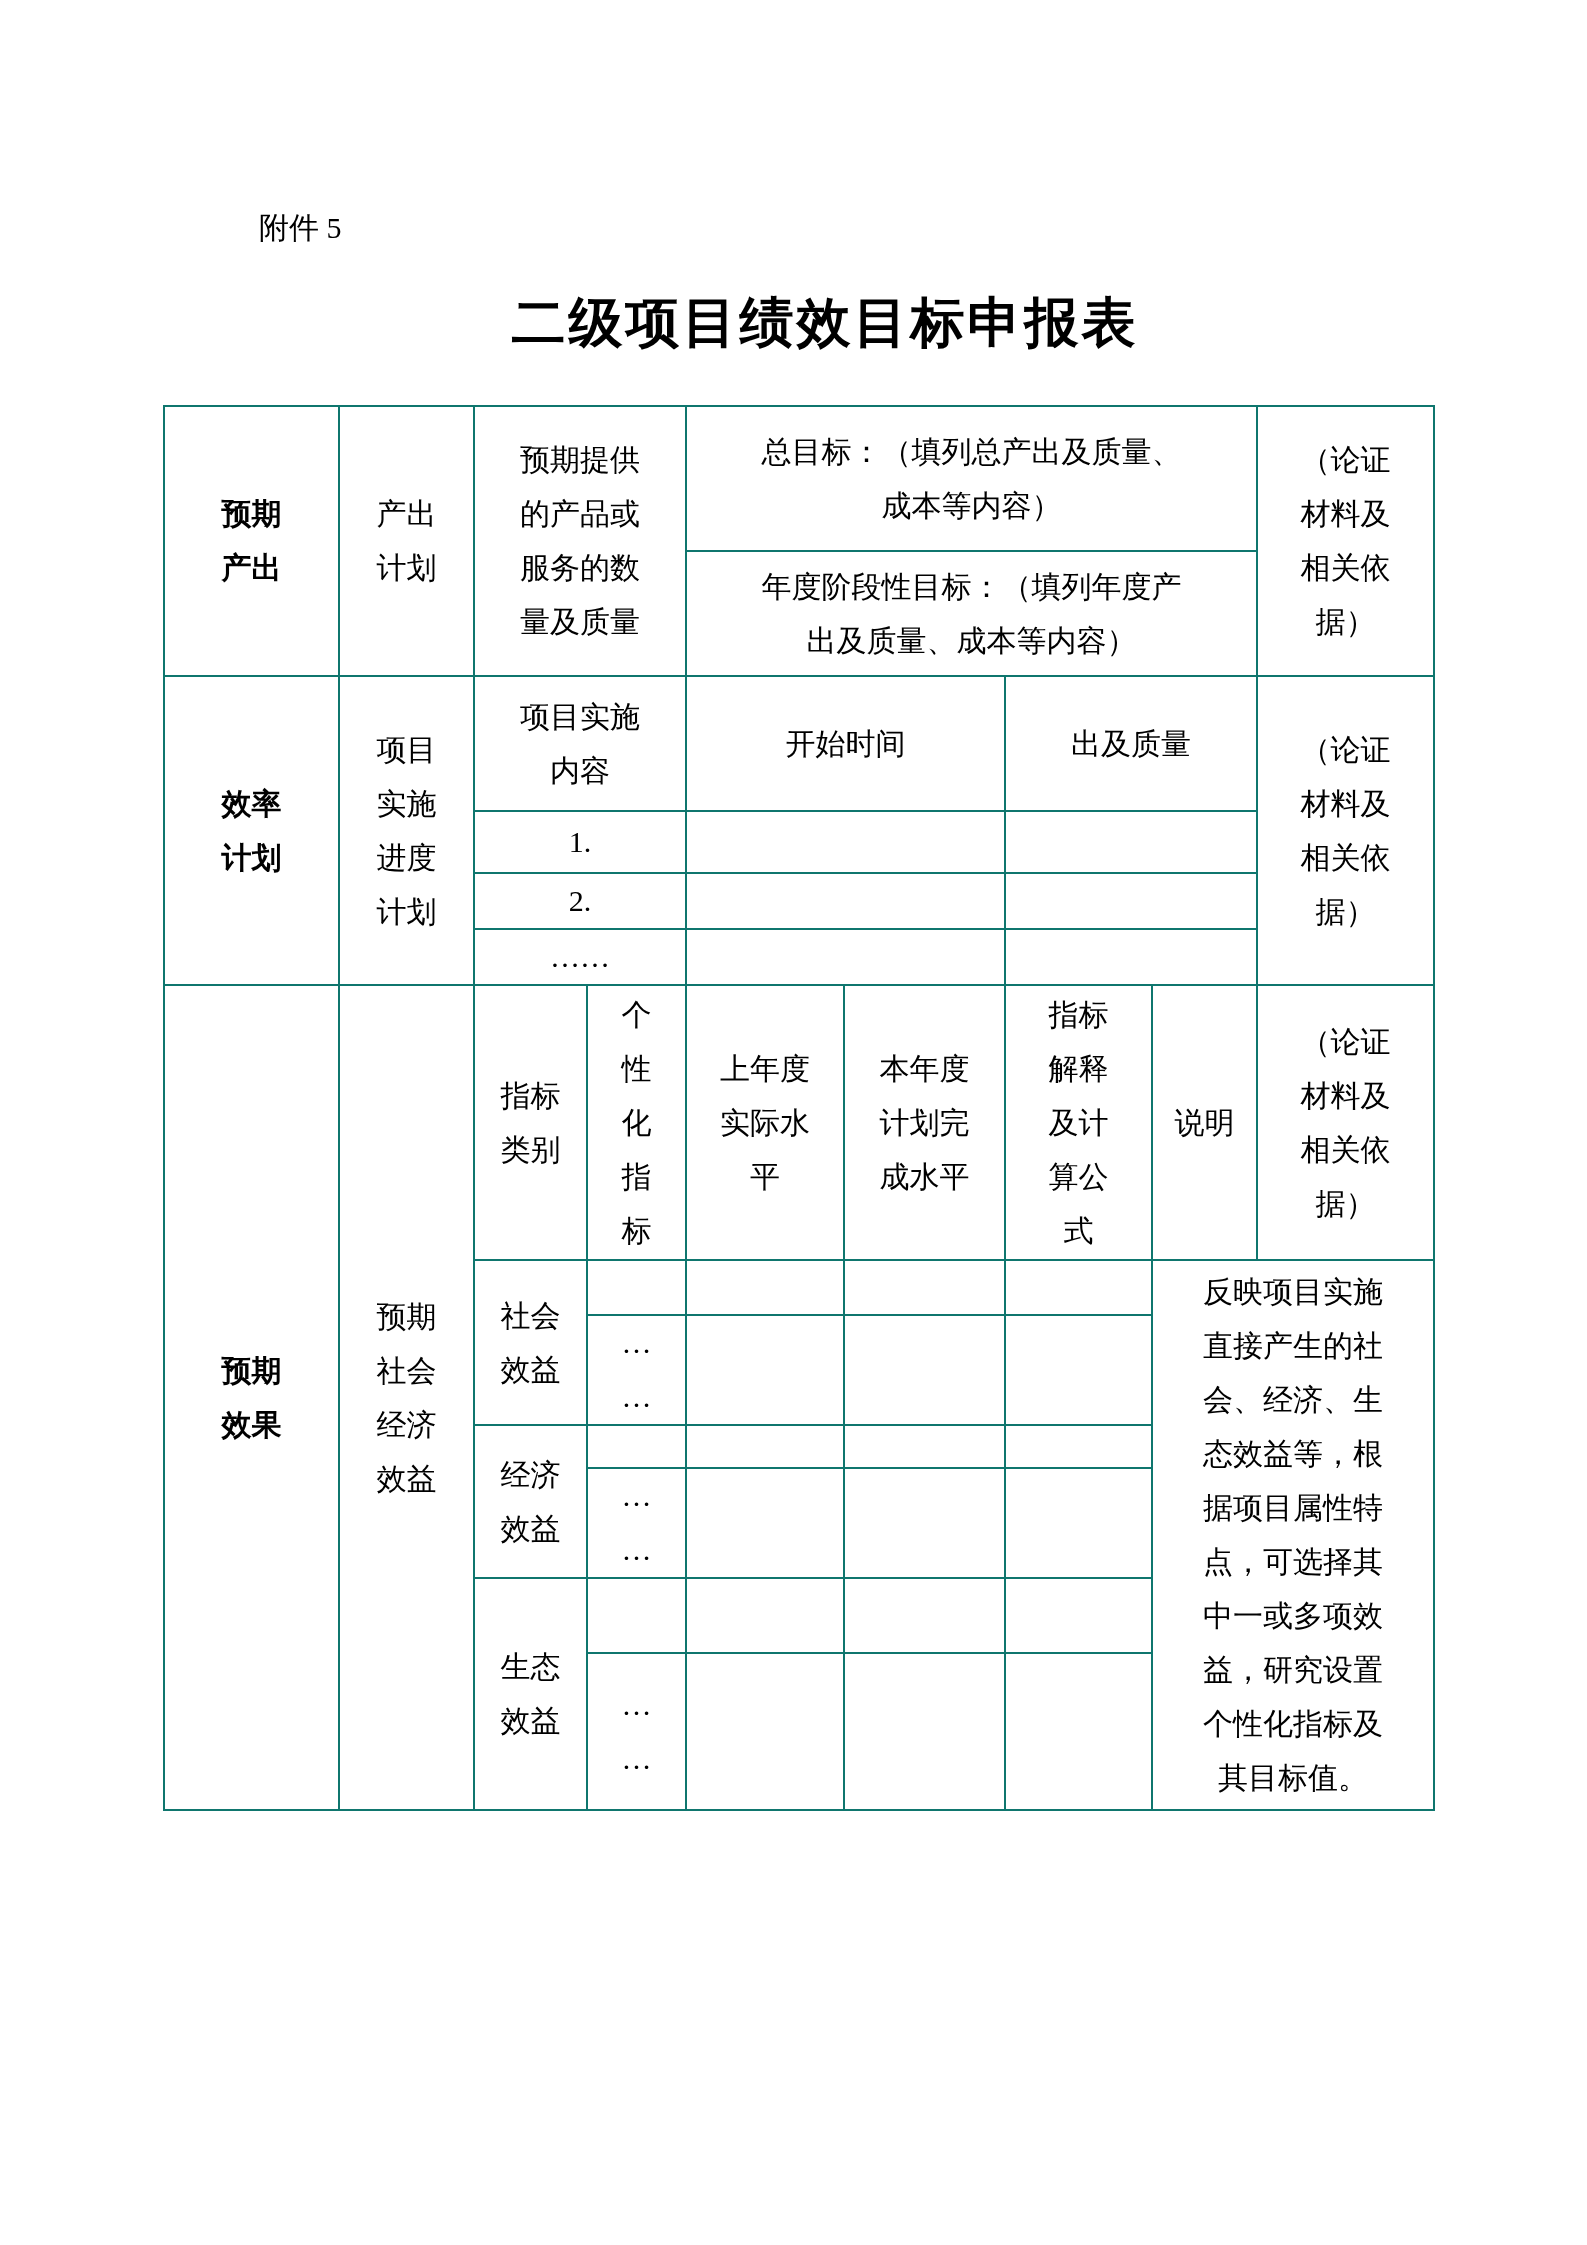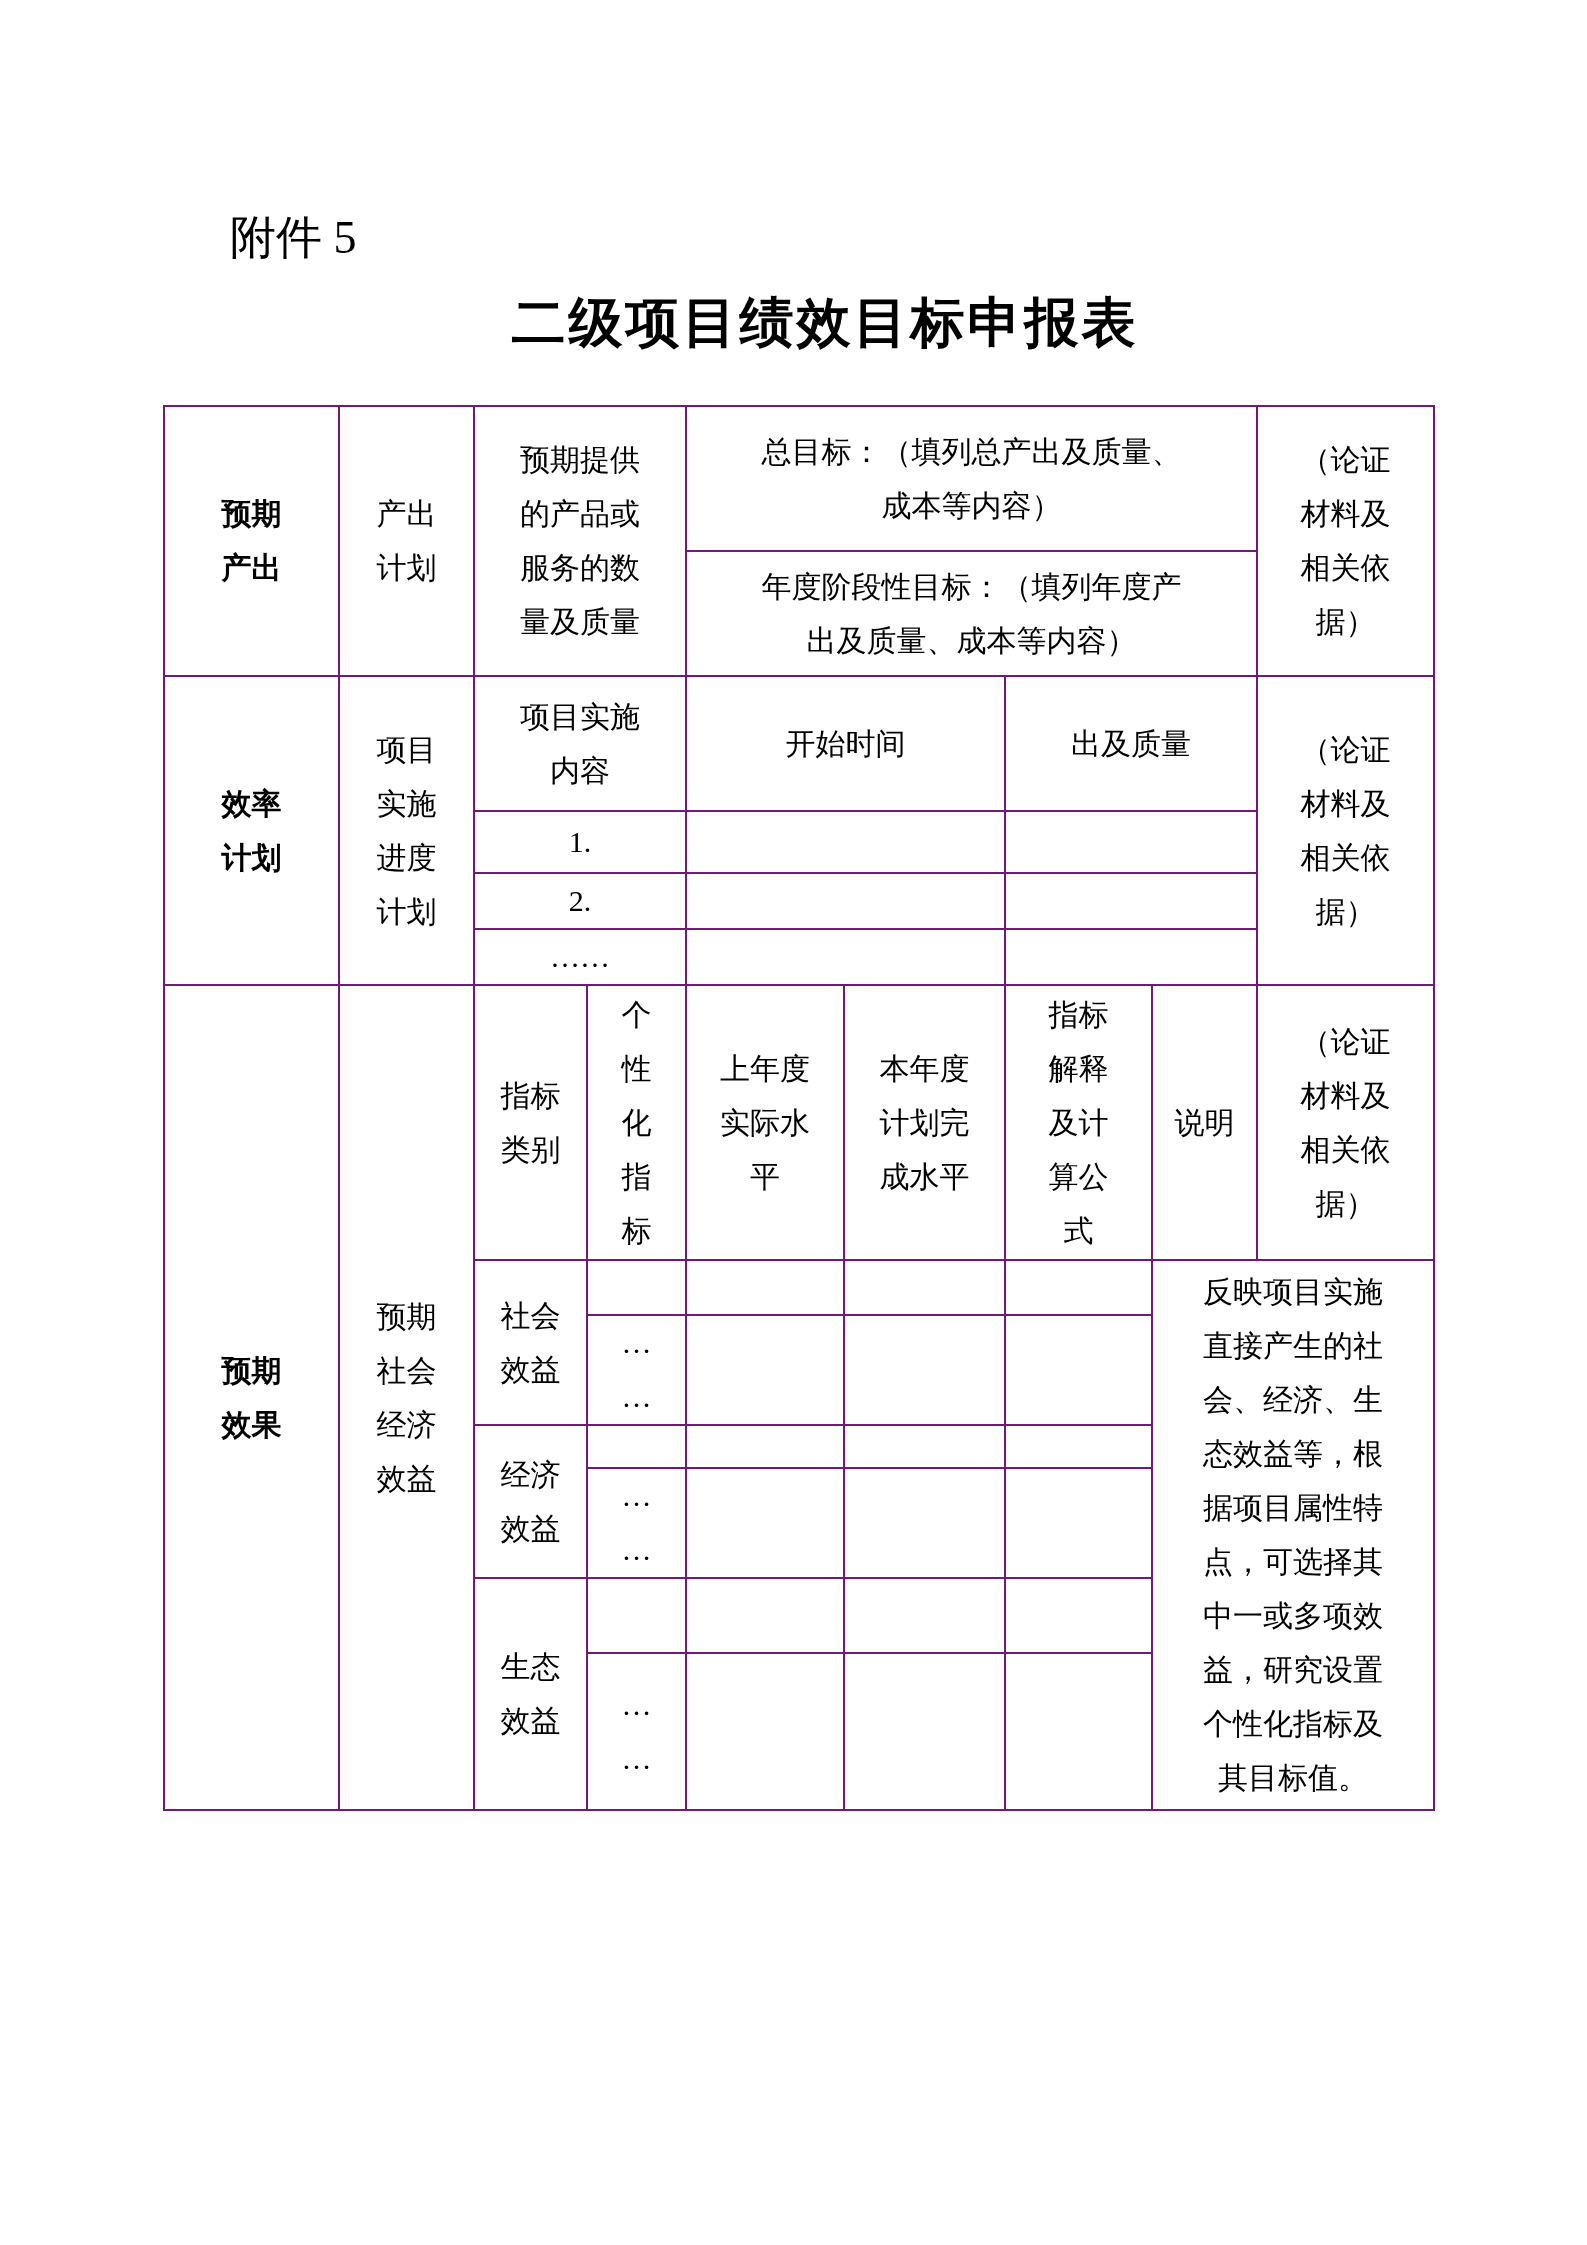--- a/index.html
+++ b/index.html
@@ -4,36 +4,36 @@
 <style>
   html,body{margin:0;padding:0;}
   body{
     width:1587px;height:2245px;
     background:#ffffff;
     position:relative;
     font-family:"Liberation Serif","DejaVu Serif",serif;
     color:#000;
   }
   .attachment{
-    position:absolute;left:230px;top:210px;
-    font-size:46px;line-height:1.2;
+    position:absolute;left:259px;top:210px;
+    font-size:30px;line-height:1.2;
   }
   .doc-title{
     position:absolute;left:190px;top:291px;width:1270px;
     text-align:center;
     font-size:54px;font-weight:bold;letter-spacing:3px;
     line-height:1.2;
   }
   table.form{
     position:absolute;left:163px;top:405px;
     border-collapse:collapse;table-layout:fixed;
     width:1270px;
   }
   table.form td{
-    border:2px solid #701a75;
+    border:2px solid #0f766e;
     padding:0;
     text-align:center;
     vertical-align:middle;
     font-size:30px;
     line-height:1.8;
     white-space:pre-line;
     overflow:hidden;
   }
   td.row-label{font-weight:bold;font-size:32px;line-height:1.9;}
   td.goal{text-align:left;padding-left:16px;line-height:2.0;font-family:Liberation Serif, serif;}

